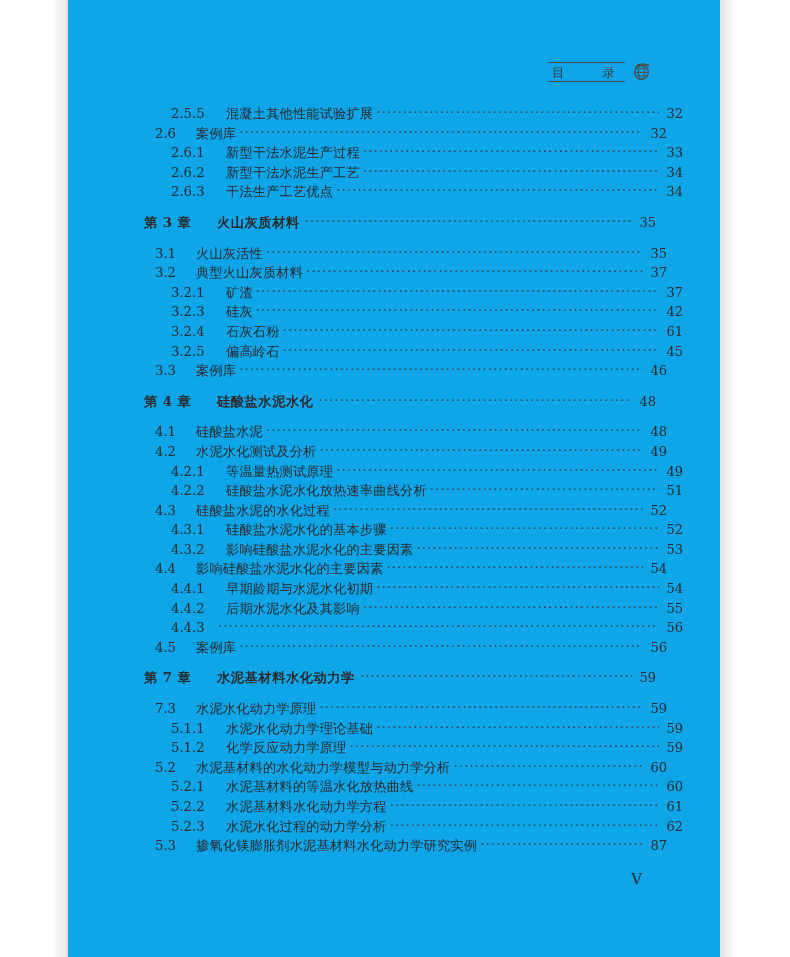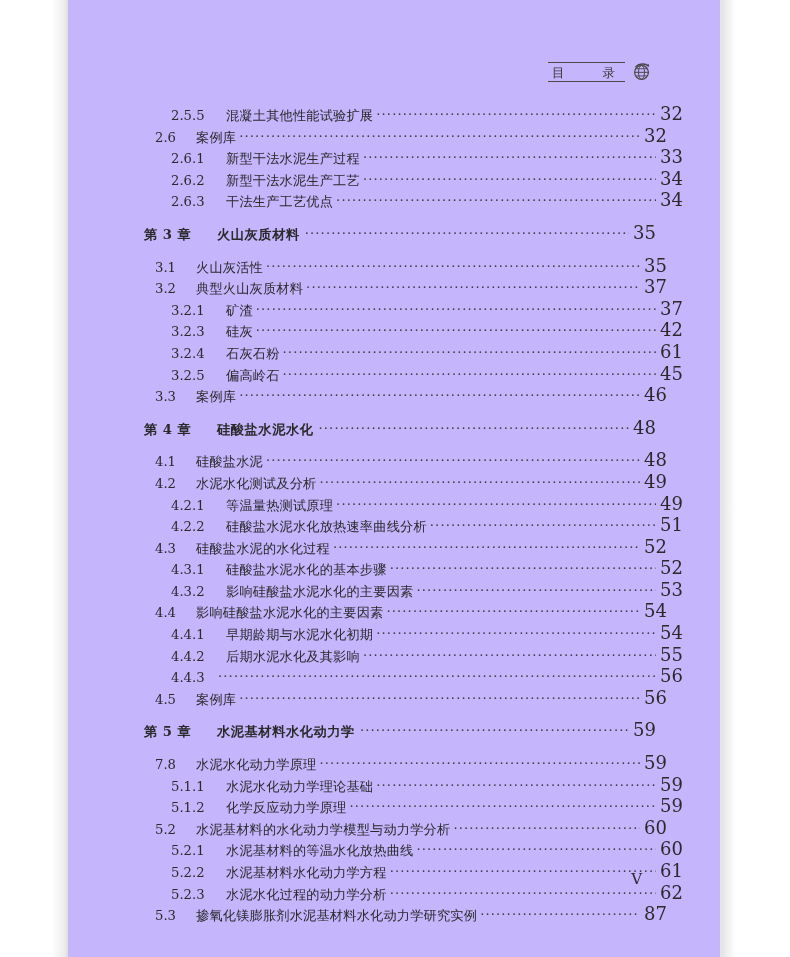--- a/index.html
+++ b/index.html
@@ -39,21 +39,21 @@
     pointer-events: none;
   }
 
   
   .page {
     position: absolute;
     top: 0;
     left: 68px;
     width: 652px;
     height: 957px;
-    background: #c4b5fd;
+    background: #0ea5e9;
   }
 
   
   .running-header {
     position: absolute;
     top: 62px;
     right: 68px;
     display: flex;
     align-items: center;
     gap: 7px;
@@ -149,21 +149,21 @@
     letter-spacing: 1.1px;
     color: #3c3c3c;
     white-space: nowrap;
     line-height: 14px;
   }
 
   .toc-page {
     flex: 0 0 auto;
     min-width: 20px;
     text-align: right;
-    font-size: 18px;
+    font-size: 13px;
     color: #2a2a2a;
   }
 
   
   .lvl-chapter .toc-dots { margin-left: 3px; }
 
   
   .folio {
     position: absolute;
     top: 870px;
@@ -348,27 +348,27 @@
           <span class="toc-dots"></span>
           <span class="toc-page">56</span>
         </div>
         <div class="toc-row lvl-2">
           <span class="toc-num">4.5</span>
           <span class="toc-title">案例库</span>
           <span class="toc-dots"></span>
           <span class="toc-page">56</span>
         </div>
         <div class="toc-row lvl-chapter">
-          <span class="toc-num">第 5 章</span>
+          <span class="toc-num">第 7 章</span>
           <span class="toc-title">水泥基材料水化动力学</span>
           <span class="toc-dots"></span>
           <span class="toc-page">59</span>
         </div>
         <div class="toc-row lvl-2">
-          <span class="toc-num">7.8</span>
+          <span class="toc-num">7.3</span>
           <span class="toc-title">水泥水化动力学原理</span>
           <span class="toc-dots"></span>
           <span class="toc-page">59</span>
         </div>
         <div class="toc-row lvl-3">
           <span class="toc-num">5.1.1</span>
           <span class="toc-title">水泥水化动力学理论基础</span>
           <span class="toc-dots"></span>
           <span class="toc-page">59</span>
         </div>

